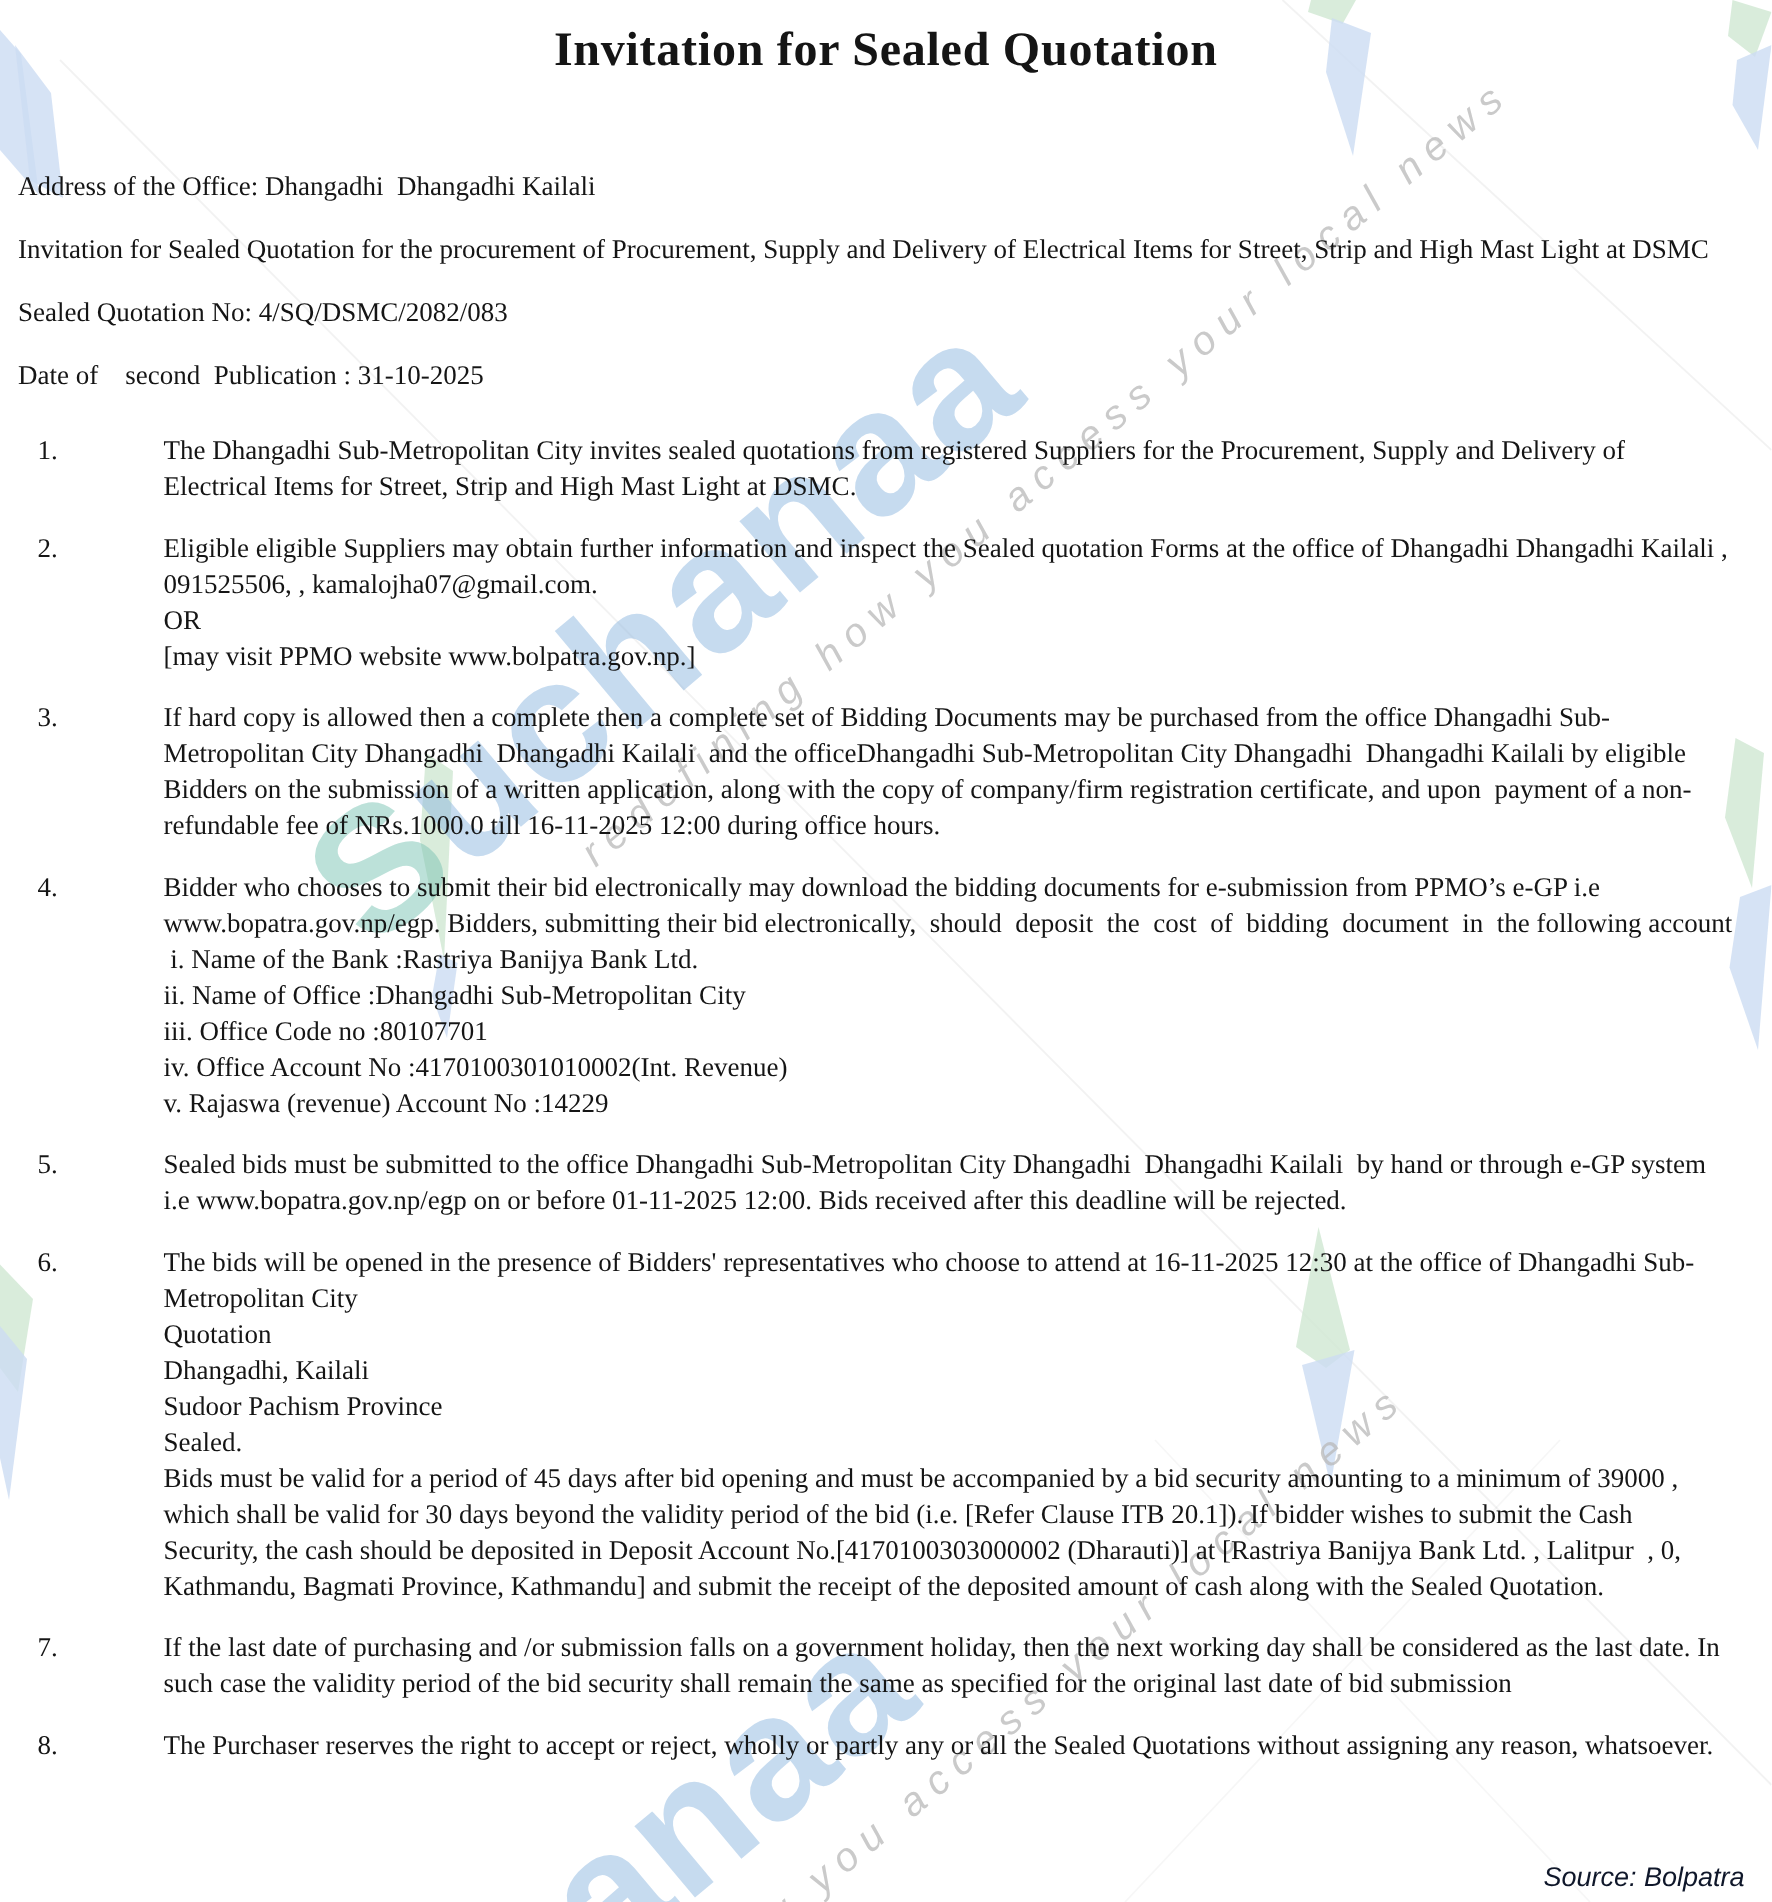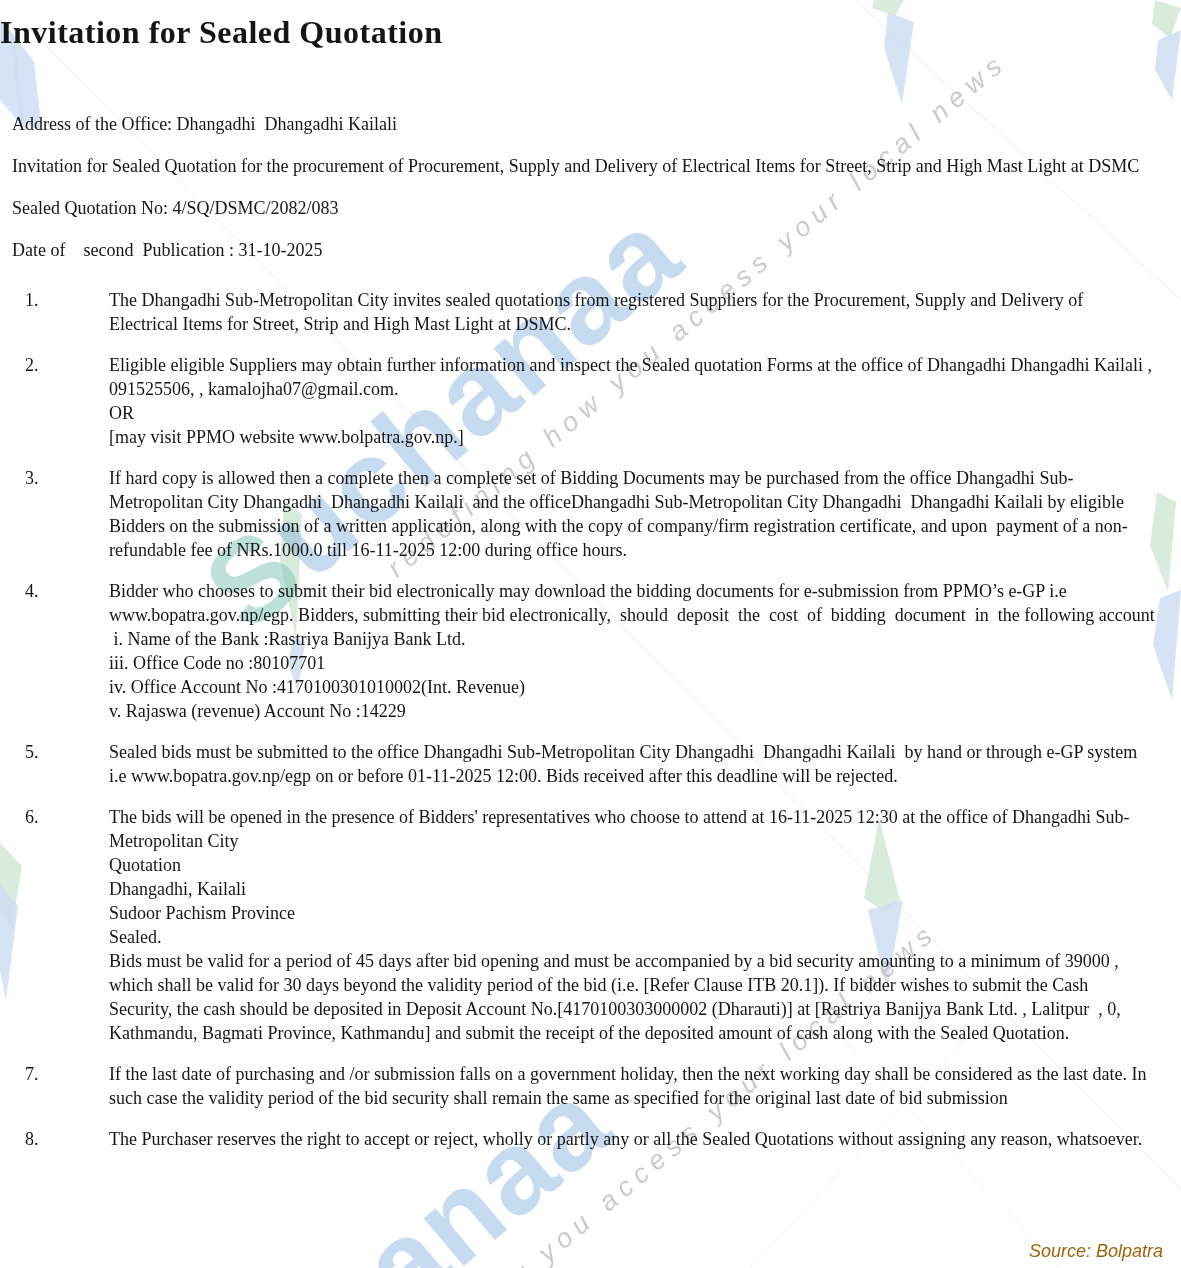--- a/index.html
+++ b/index.html
@@ -25,39 +25,39 @@
   .wm .brand::first-letter{color:var(--brand-first,#7cc4b4);}
   .wm .tag{
     font-family:"Liberation Sans", sans-serif;font-style:italic;font-size:27px;
     letter-spacing:7px;color:var(--tag-color,#b9b9b9);opacity:.75;margin:10px 0 0 150px;
     white-space:nowrap;
   }
   .wm1{left:170px;top:360px;width:560px;}
   .wm2{left:100px;top:1230px;width:560px;}
   
   h1.title{
-    font-size:32px;font-weight:bold;margin:14px 0 0 0;letter-spacing:.5px;
+    font-size:32px;font-weight:bold;text-align:center;margin:14px 0 0 0;letter-spacing:.5px;
   }
   .head-block{margin:62px 26px 0 12px;}
   .head-block p{
     margin:0 0 19px 0;font-size:18px;line-height:23px;white-space:pre-wrap;
   }
   ol.items{list-style:none;margin:26px 26px 0 0;padding:0 0 0 25px;}
   ol.items li{display:flex;margin:0 0 17px 0;}
   ol.items .num{flex:0 0 40px;font-size:18px;line-height:24px;}
   ol.items .body{flex:1;min-width:0;margin-left:44px;}
   ol.items p{margin:0;font-size:18px;line-height:24px;white-space:pre-wrap;}
   .bank-row{display:flex;flex-direction:column;}
   .bank-row span{white-space:pre;display:block;}
   .bank-row .c0{flex:0 0 auto;}
   .bw0 .c0{width:501px;}
   .bw1 .c0{width:414px;}
   .source-note{
     position:absolute;right:18px;bottom:6px;
-    font-family:"Liberation Sans", sans-serif;font-style:italic;font-size:18px;color:#a16207;
+    font-family:"Liberation Sans", sans-serif;font-style:italic;font-size:18px;color:#0f172a;
   }
 </style>
 </head>
 <body>
 
 <div class="bg">
   <svg width="1181" height="1268" viewBox="0 0 1181 1268">
     <line class="faint-line" x1="40" y1="40" x2="1181" y2="1190"></line>
     <line class="faint-line" x1="855" y1="0" x2="1181" y2="300"></line>
     <line class="faint-line2" x1="770" y1="960" x2="1060" y2="1268"></line>
@@ -137,21 +137,21 @@
       <li>
         <span class="num">3.</span>
         <div class="body">
           <p>If hard copy is allowed then a complete then a complete set of Bidding Documents may be purchased from the office Dhangadhi Sub-Metropolitan City Dhangadhi  Dhangadhi Kailali  and the officeDhangadhi Sub-Metropolitan City Dhangadhi  Dhangadhi Kailali by eligible Bidders on the submission of a written application, along with the copy of company/firm registration certificate, and upon  payment of a non-refundable fee of NRs.1000.0 till 16-11-2025 12:00 during office hours.</p>
         </div>
       </li>
       <li>
         <span class="num">4.</span>
         <div class="body">
           <p>Bidder who chooses to submit their bid electronically may download the bidding documents for e-submission from PPMO’s e-GP i.e www.bopatra.gov.np/egp. Bidders, submitting their bid electronically,  should  deposit  the  cost  of  bidding  document  in  the following account</p>
-          <p class="bank-row bw0"><span class="c0"> i. Name of the Bank :Rastriya Banijya Bank Ltd.</span></p>
+          <p class="bank-row bw0"><span class="c0"> i. Name of the Bank :Rastriya Banijya Bank Ltd.</span><span class="c1">ii. Name of Office :Dhangadhi Sub-Metropolitan City</span></p>
           <p class="bank-row bw1"><span class="c0">iii. Office Code no :80107701</span><span class="c1">iv. Office Account No :4170100301010002(Int. Revenue)</span></p>
           <p class="bank-row bw2"><span class="c0">v. Rajaswa (revenue) Account No :14229</span></p>
         </div>
       </li>
       <li>
         <span class="num">5.</span>
         <div class="body">
           <p>Sealed bids must be submitted to the office Dhangadhi Sub-Metropolitan City Dhangadhi  Dhangadhi Kailali  by hand or through e-GP system i.e www.bopatra.gov.np/egp on or before 01-11-2025 12:00. Bids received after this deadline will be rejected.</p>
         </div>
       </li>

